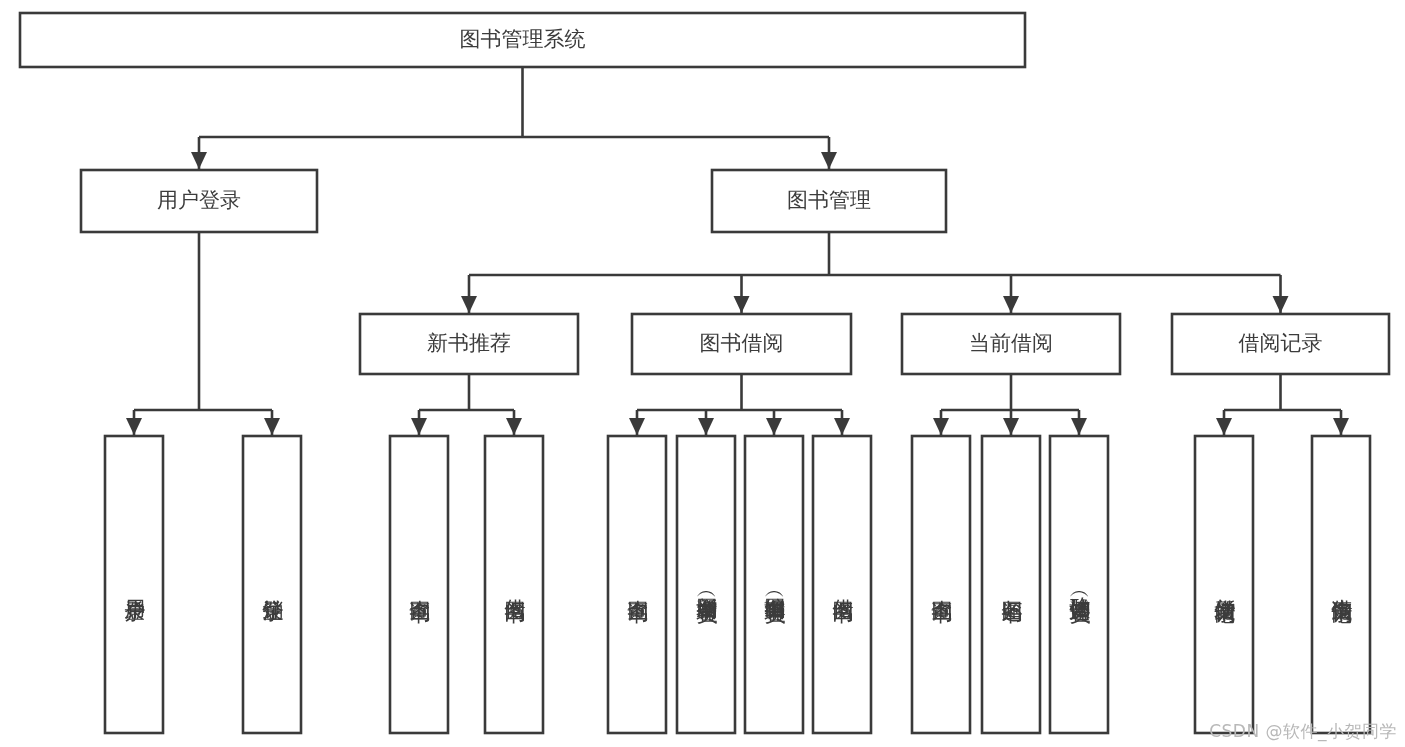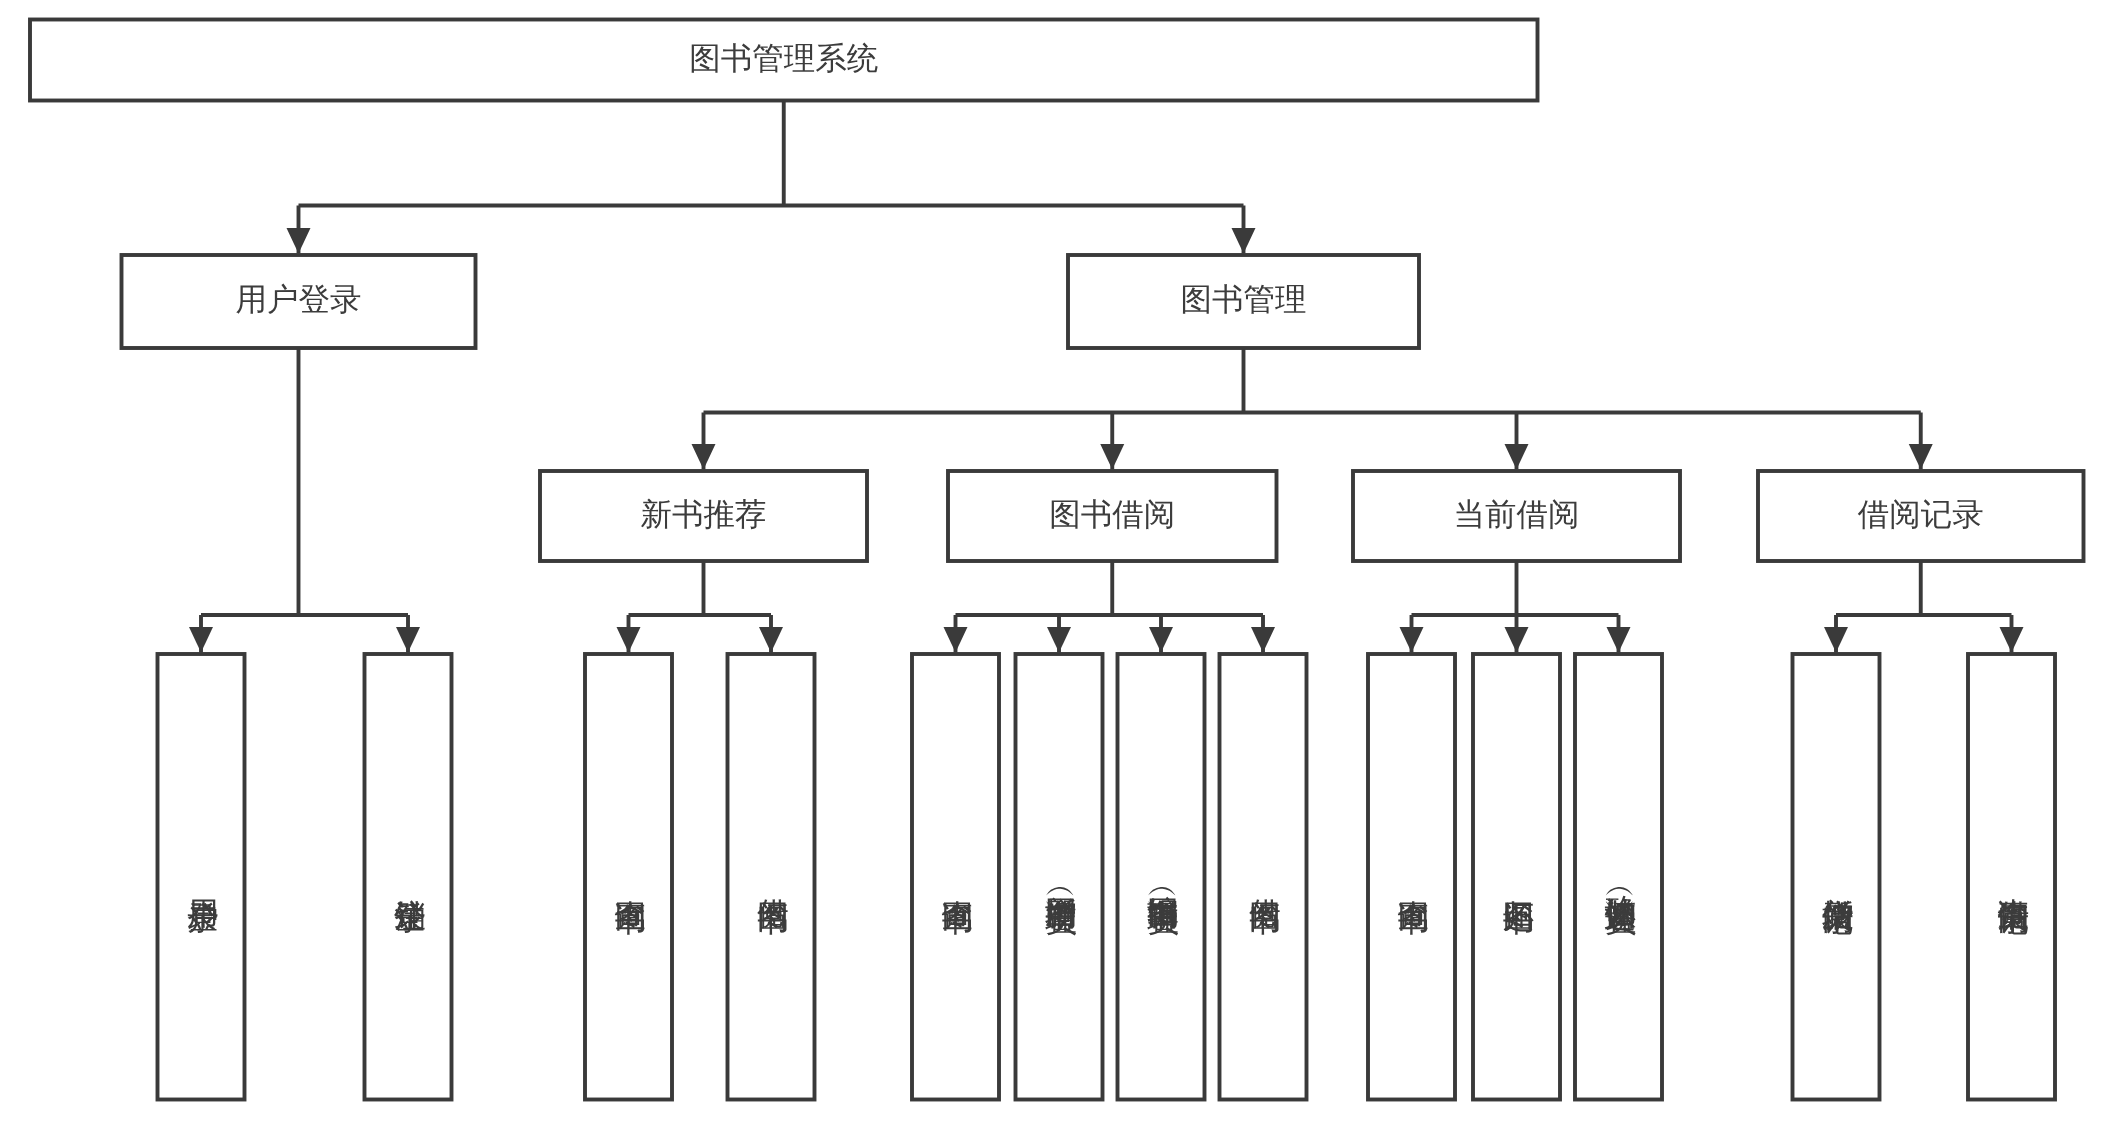--- a/index.html
+++ b/index.html
@@ -207,14 +207,15 @@
           <rect x="1195" y="436" width="58" height="297" class="node-box"></rect>
           <text x="1224" y="584.5" class="node-label vert">新增借阅记录</text>
         </g>
         <g>
           <rect x="1312" y="436" width="58" height="297" class="node-box"></rect>
           <text x="1341" y="584.5" class="node-label vert">查询借阅记录</text>
         </g>
       </g>
   </svg>
 
+  <div class="watermark">CSDN @软件_小贺同学</div>
 
 </div>
 
 </body></html>

